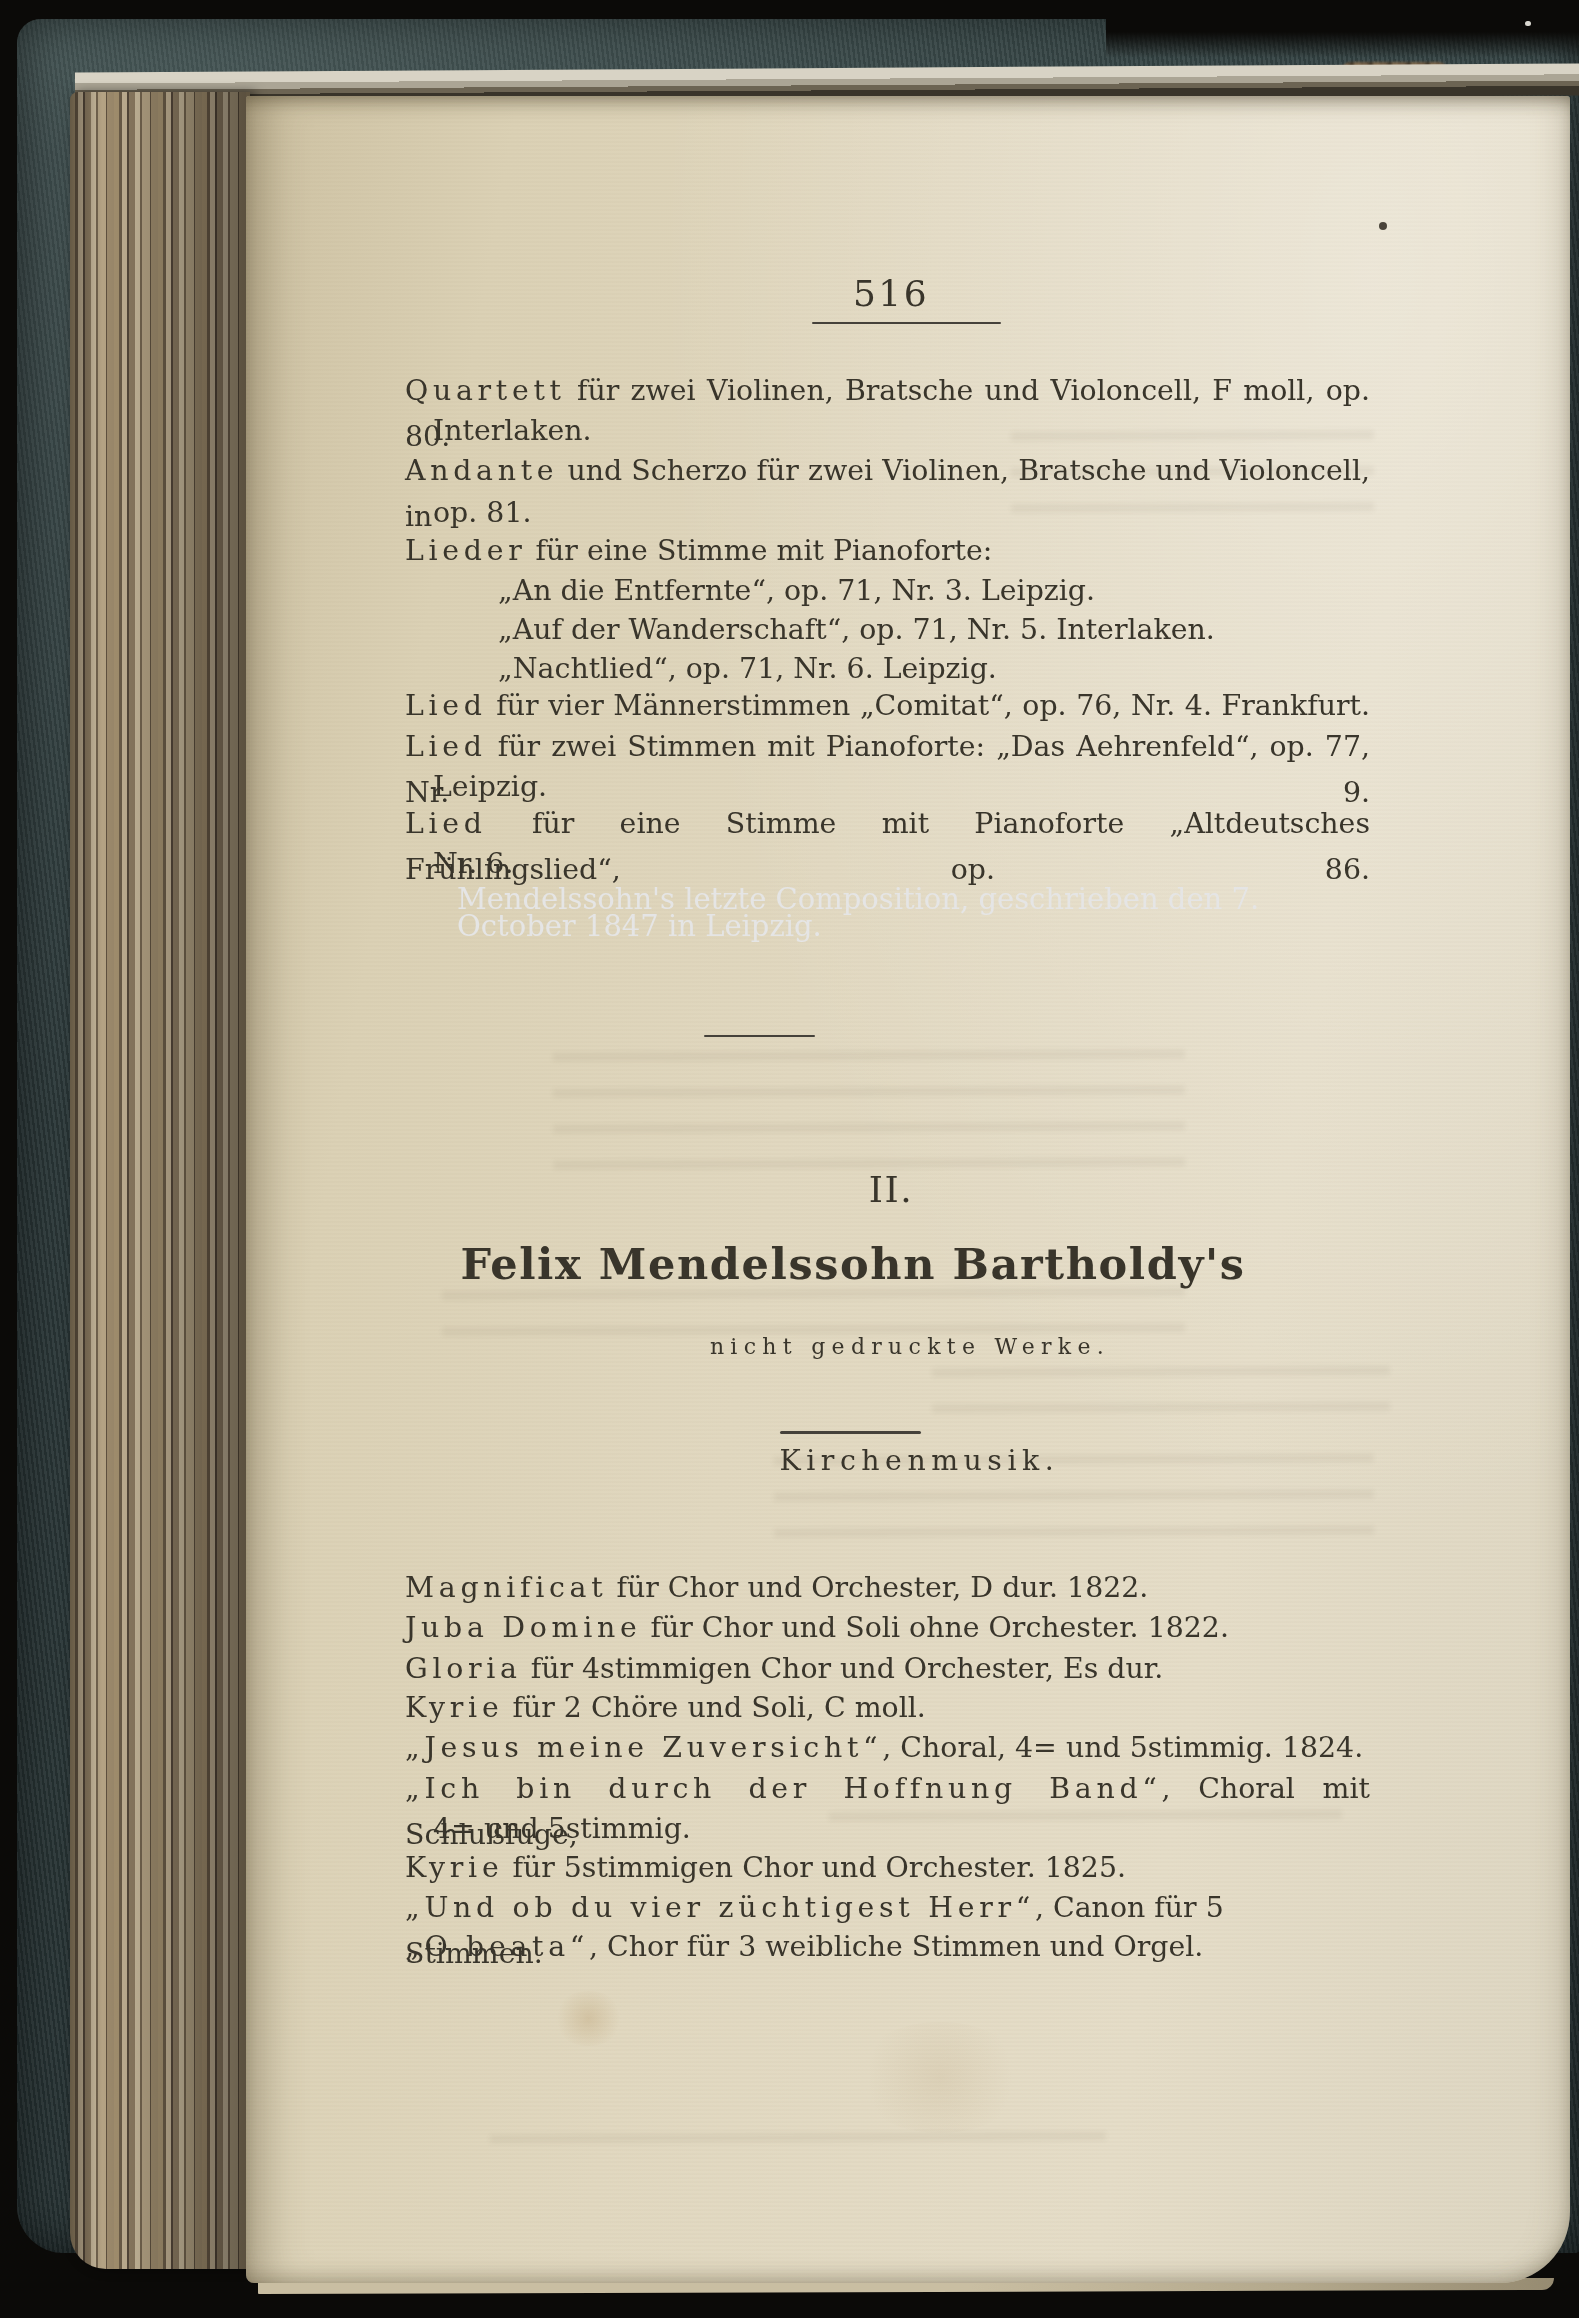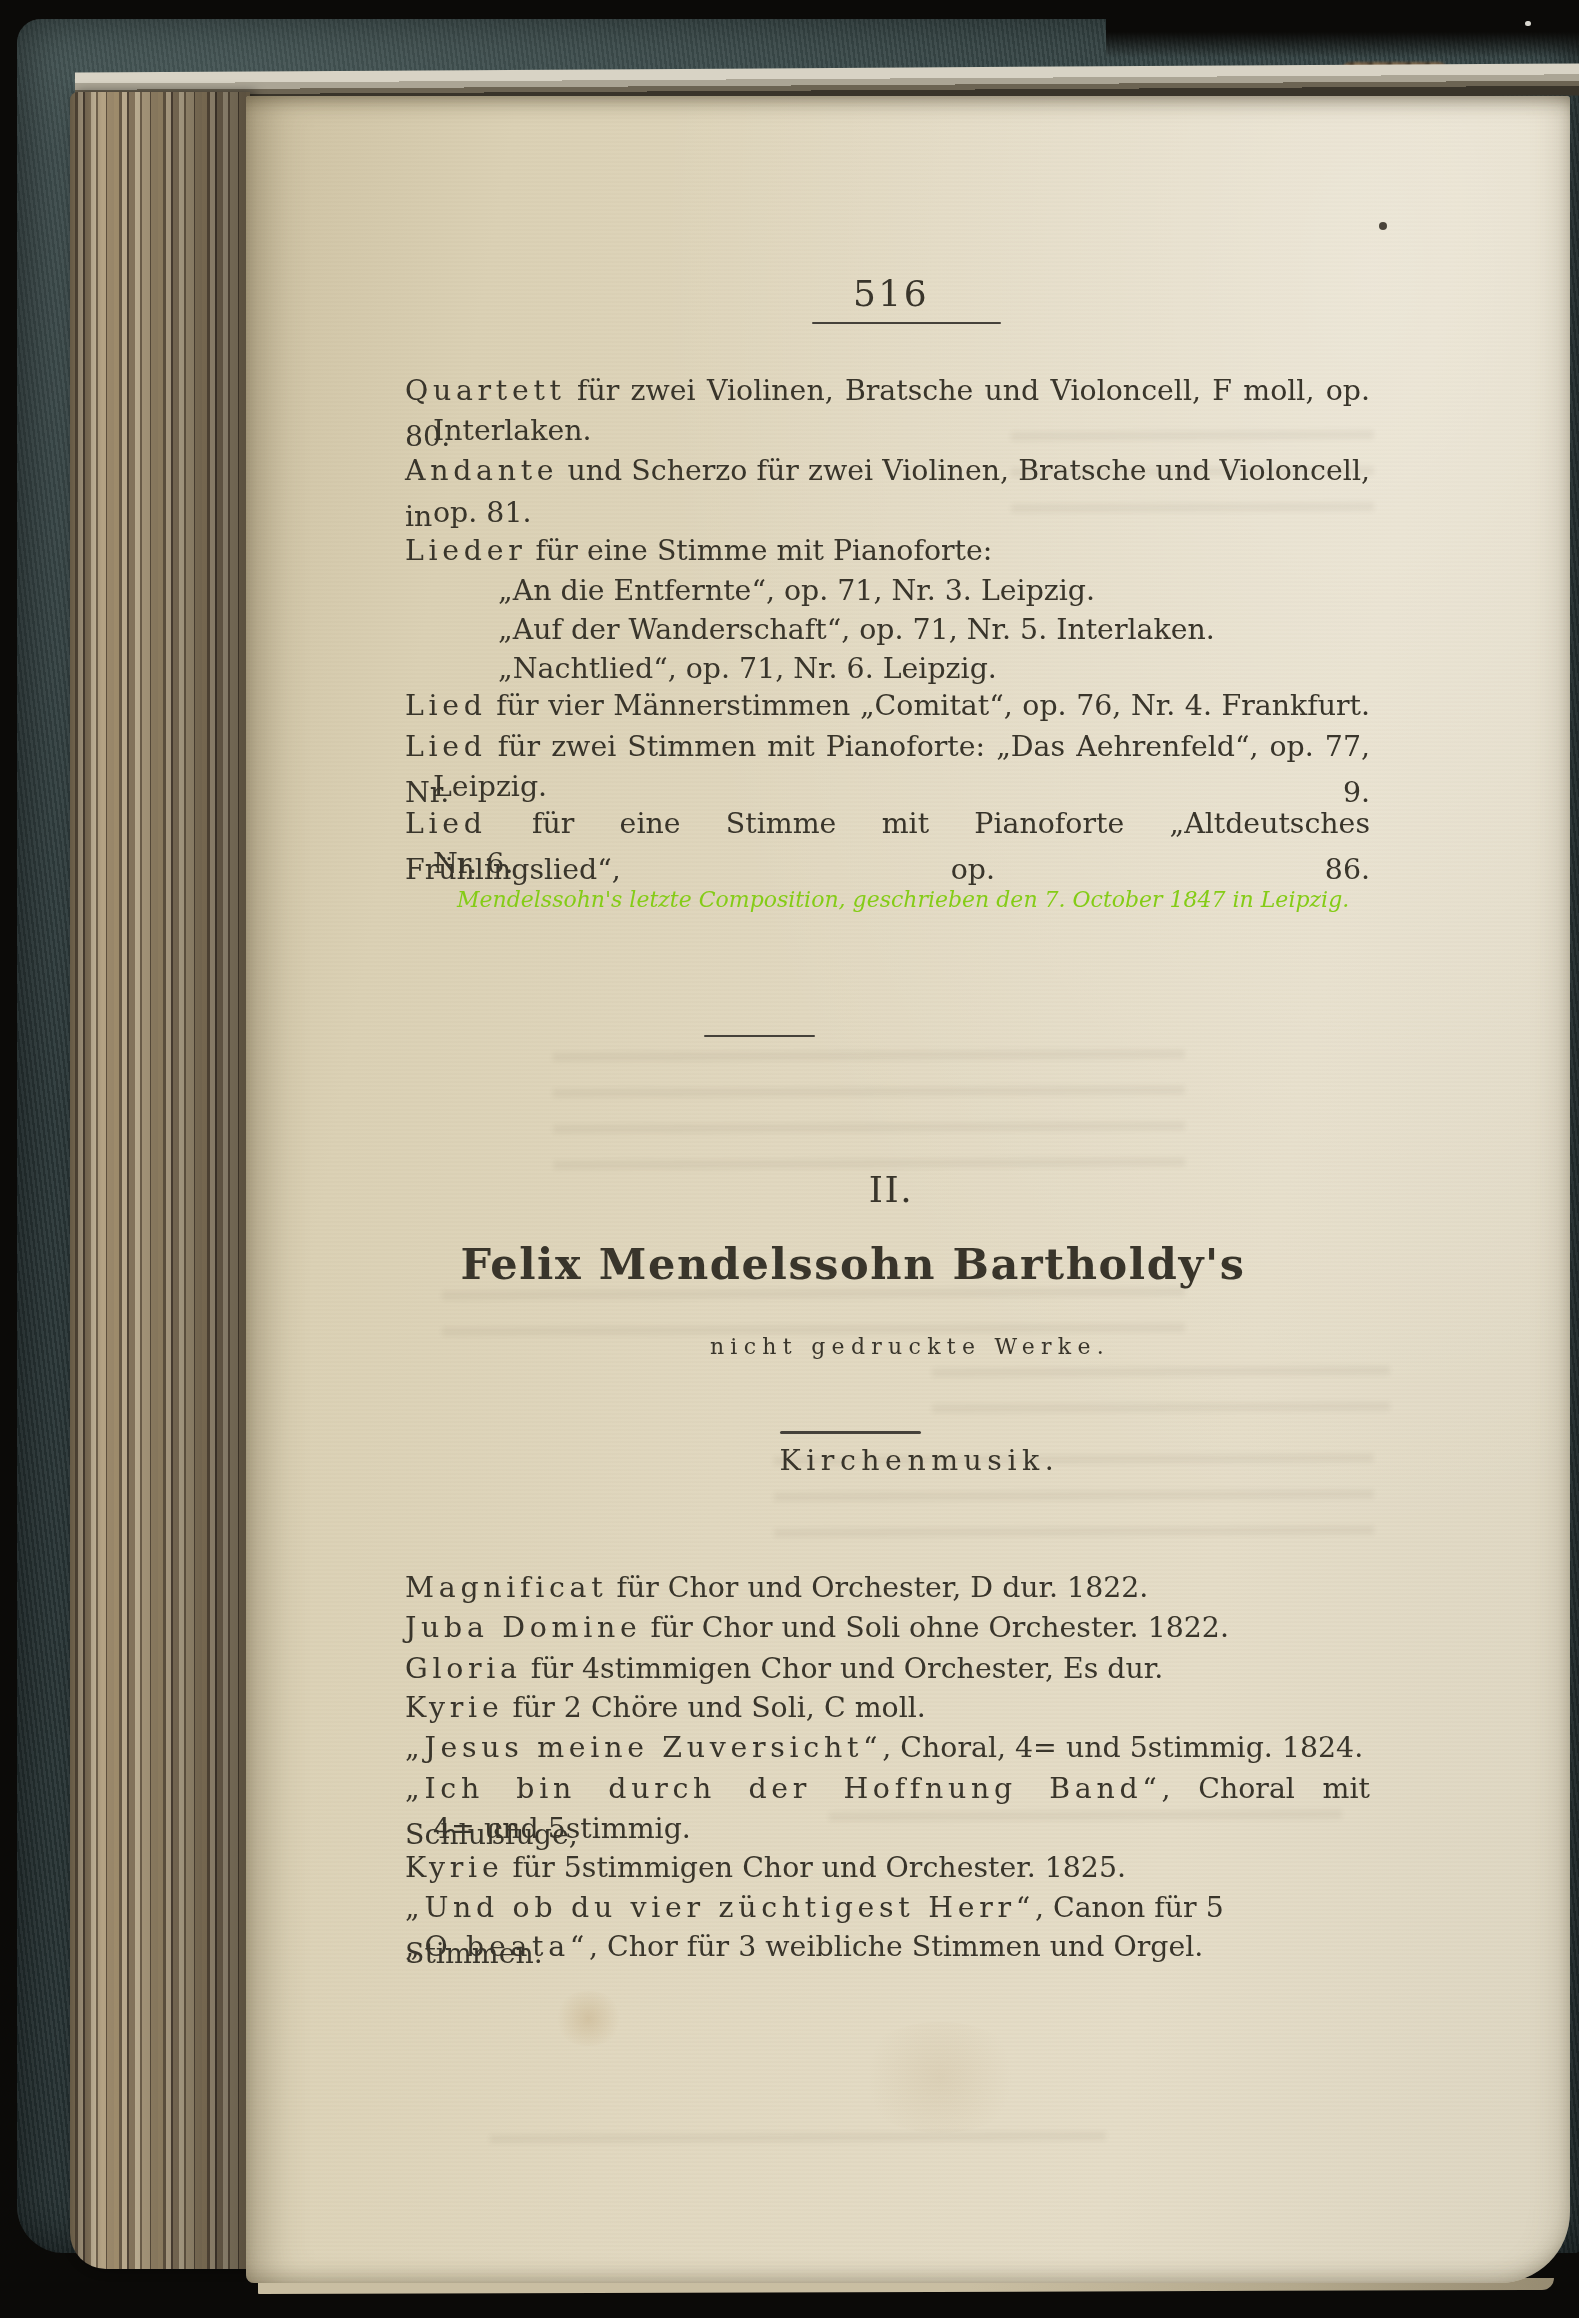--- a/index.html
+++ b/index.html
@@ -76,21 +76,21 @@
     transform:scaleX(-1) rotate(.3deg);
   }
   
   .txt{position:absolute;color:#39352b;}
   .bodyline{width:965px;font-size:28.4px;line-height:46px;}
   .entry{left:405px;}
   .hang{left:433px;}
   .deep{left:498px;width:869px;}
   .jline{text-align:justify;text-align-last:justify;}
   .lead{letter-spacing:4.7px;}
-  .note{left:457px;width:908px;font-size:22px;line-height:27px;color:#84cc16;font-style:italic;}
+  .note{left:457px;width:908px;font-size:29px;line-height:27px;color:#e5e5e5;}
   .center-col{left:407px;width:968px;text-align:center;}
   .pageno{top:273px;font-size:36px;letter-spacing:2.4px;}
   .rule{position:absolute;background:#45413a;border-radius:1.6px;}
   .rule-pageno{left:812px;top:322px;width:189px;height:2.4px;}
   .rule-div1{left:704px;top:1035px;width:111px;height:2.4px;}
   .rule-div2{left:780px;top:1431px;width:141px;height:3.2px;}
   .secno{top:1169px;font-size:36px;letter-spacing:1.6px;}
   .sectitle{top:1239px;font-size:43px;font-weight:bold;letter-spacing:1.6px;margin-left:-38px;}
   .secsub{top:1334px;font-size:22px;letter-spacing:6.3px;margin-left:19px;}
   .subsec{top:1444px;font-size:28.4px;letter-spacing:5.5px;margin-left:28.4px;}

